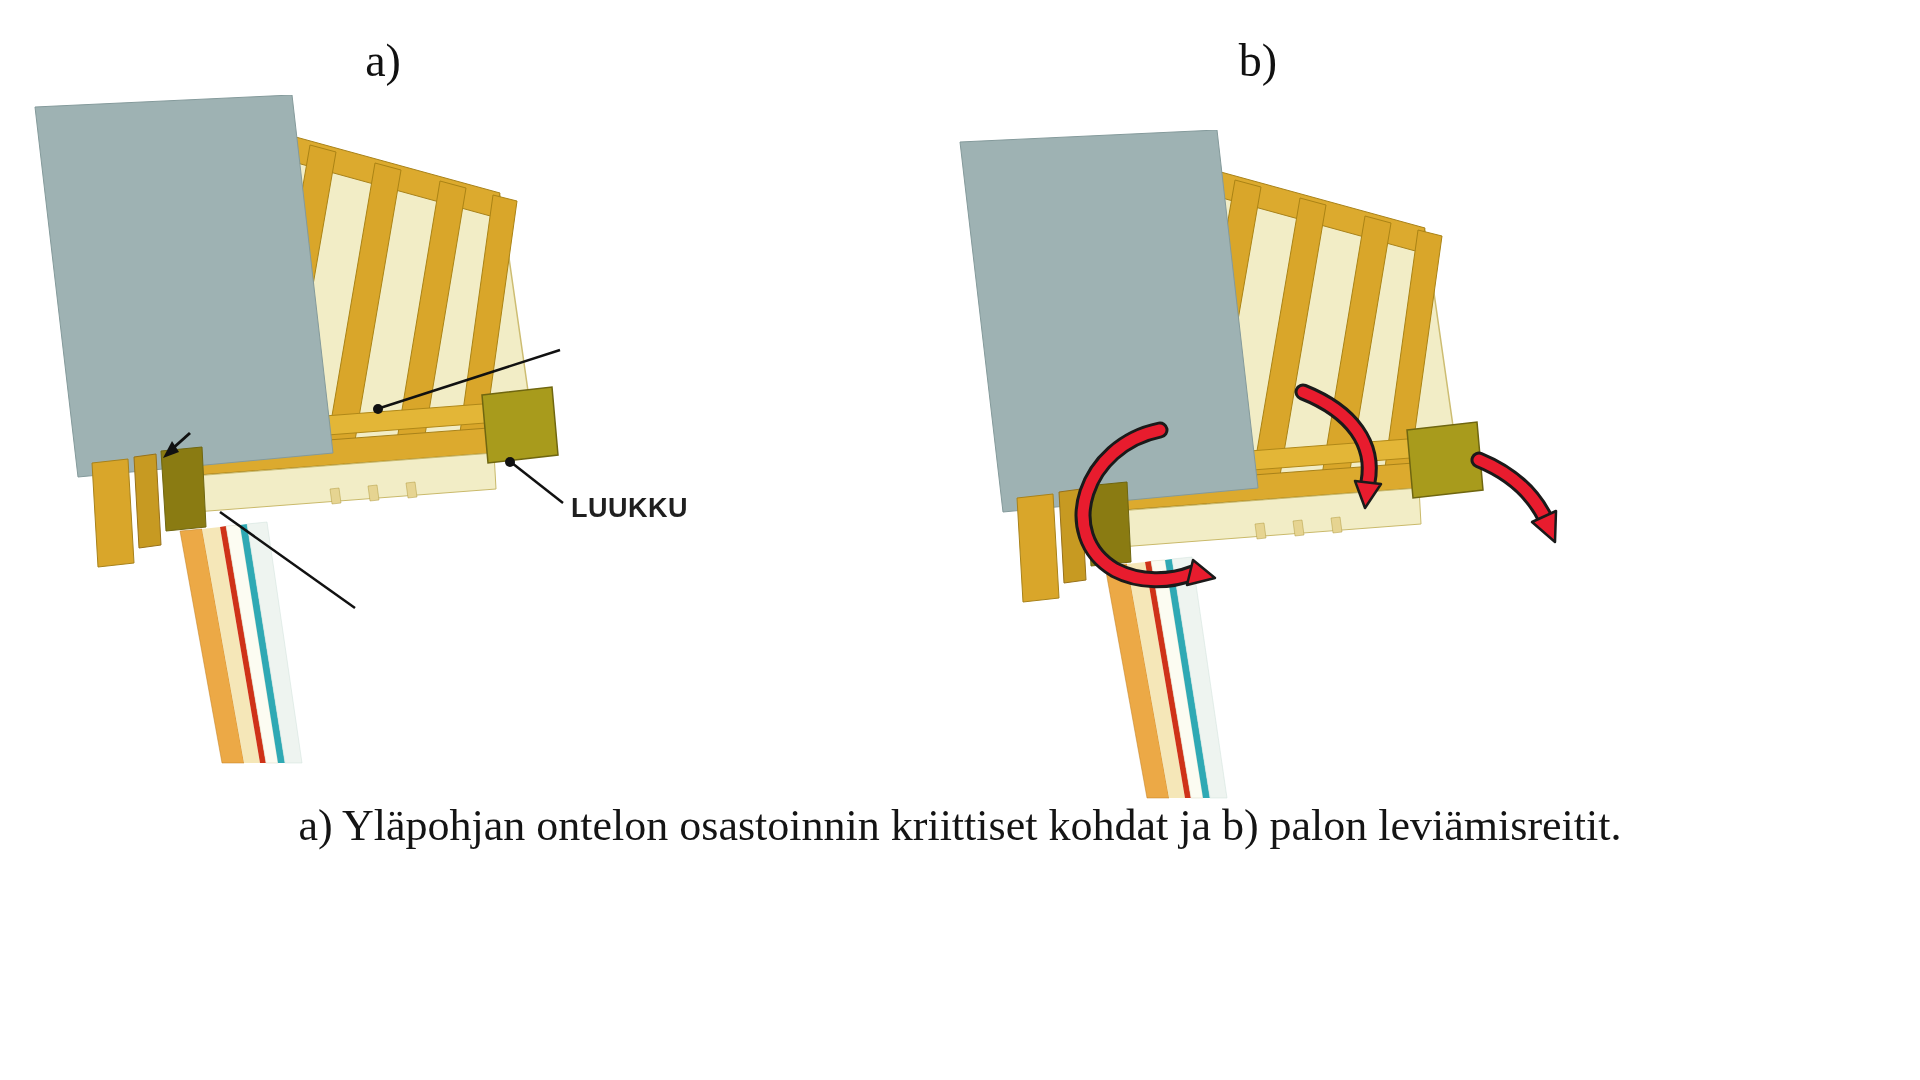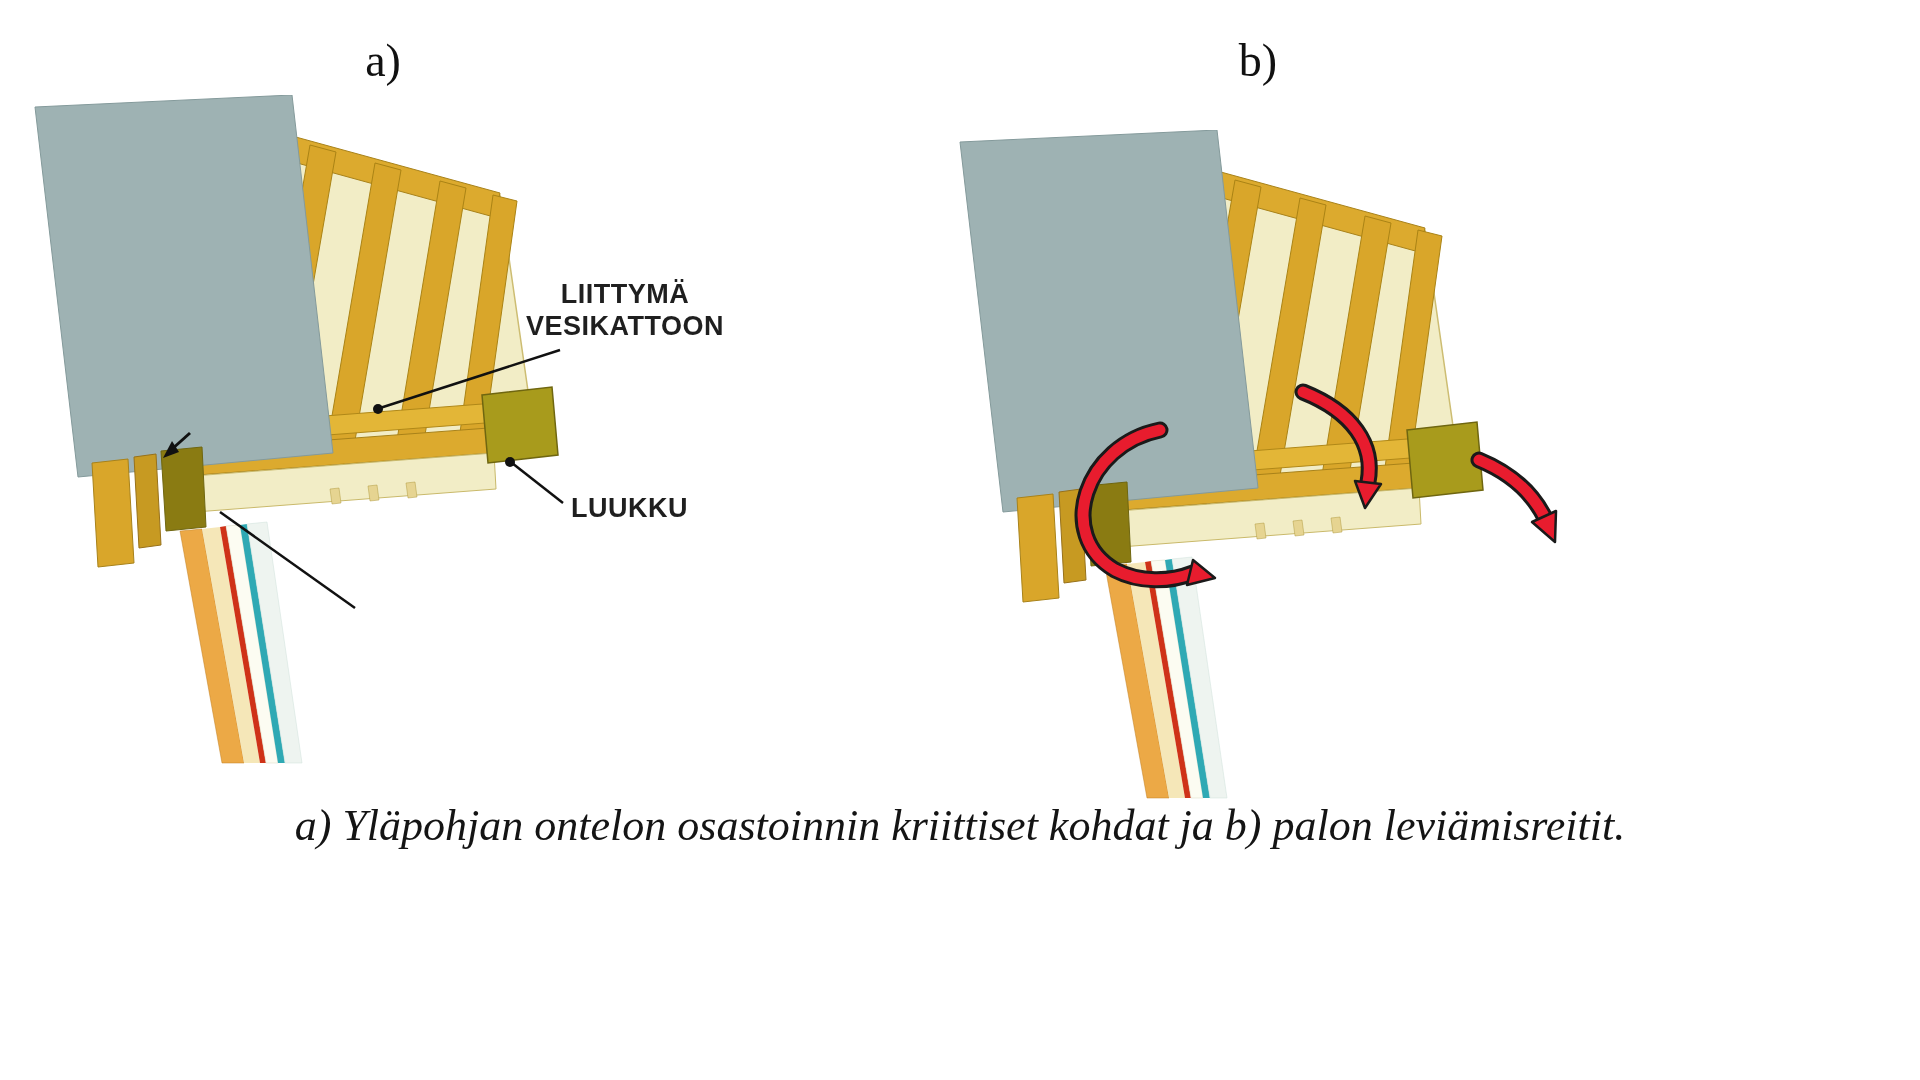--- a/index.html
+++ b/index.html
@@ -34,21 +34,20 @@
   }
   .label-liittyma { left: 500px; top: 278px; width: 250px; }
   .label-luukku   { left: 560px; top: 492px; width: 180px; text-align: left; margin-left: 11px; }
   .label-raystaan { left: 288px; top: 608px; width: 210px; }
   .figure-caption {
     position: absolute;
     left: 0; right: 0;
     top: 800px;
     text-align: center;
     font-family: "Liberation Serif", serif;
-    font-style: italic;
     font-size: 44px;
     color: #141414;
   }
   .drawing { position: absolute; }
   .drawing.a { left: 30px;  top: 95px; }
   .drawing.b { left: 955px; top: 130px; }
 </style>
 </head>
 <body>
 
@@ -101,22 +100,20 @@
 
     <g stroke="#111111" stroke-width="2.5">
       <line x1="530" y1="255" x2="350" y2="313"></line>
       <line x1="533" y1="408" x2="482" y2="368"></line>
       <line x1="325" y1="513" x2="190" y2="417"></line>
     </g>
     <circle cx="348" cy="314" r="5" fill="#111111"></circle>
     <circle cx="480" cy="367" r="5" fill="#111111"></circle>
   </svg>
 
-  <div class="diagram-label label-liittyma">LIITTYMÄ
-VESIKATTOON</div>
   <div class="diagram-label label-luukku">LUUKKU</div>
 
   <svg class="drawing b" width="680" height="680" viewBox="0 0 680 680">
 
     <use href="#eave-structure"></use>
 
     <g>
       <path d="M 205,300 C 130,315 100,405 160,440 C 185,453 215,452 238,443" fill="none" stroke="#1a1a1a" stroke-width="17" stroke-linecap="round"></path>
       <path d="M 205,300 C 130,315 100,405 160,440 C 185,453 215,452 238,443" fill="none" stroke-width="11" stroke-linecap="round" stroke="#e81c2e"></path>
       <polygon points="260,448 232,455 238,430" stroke="#1a1a1a" stroke-width="2.5" stroke-linejoin="round" fill="#e81c2e"></polygon>

